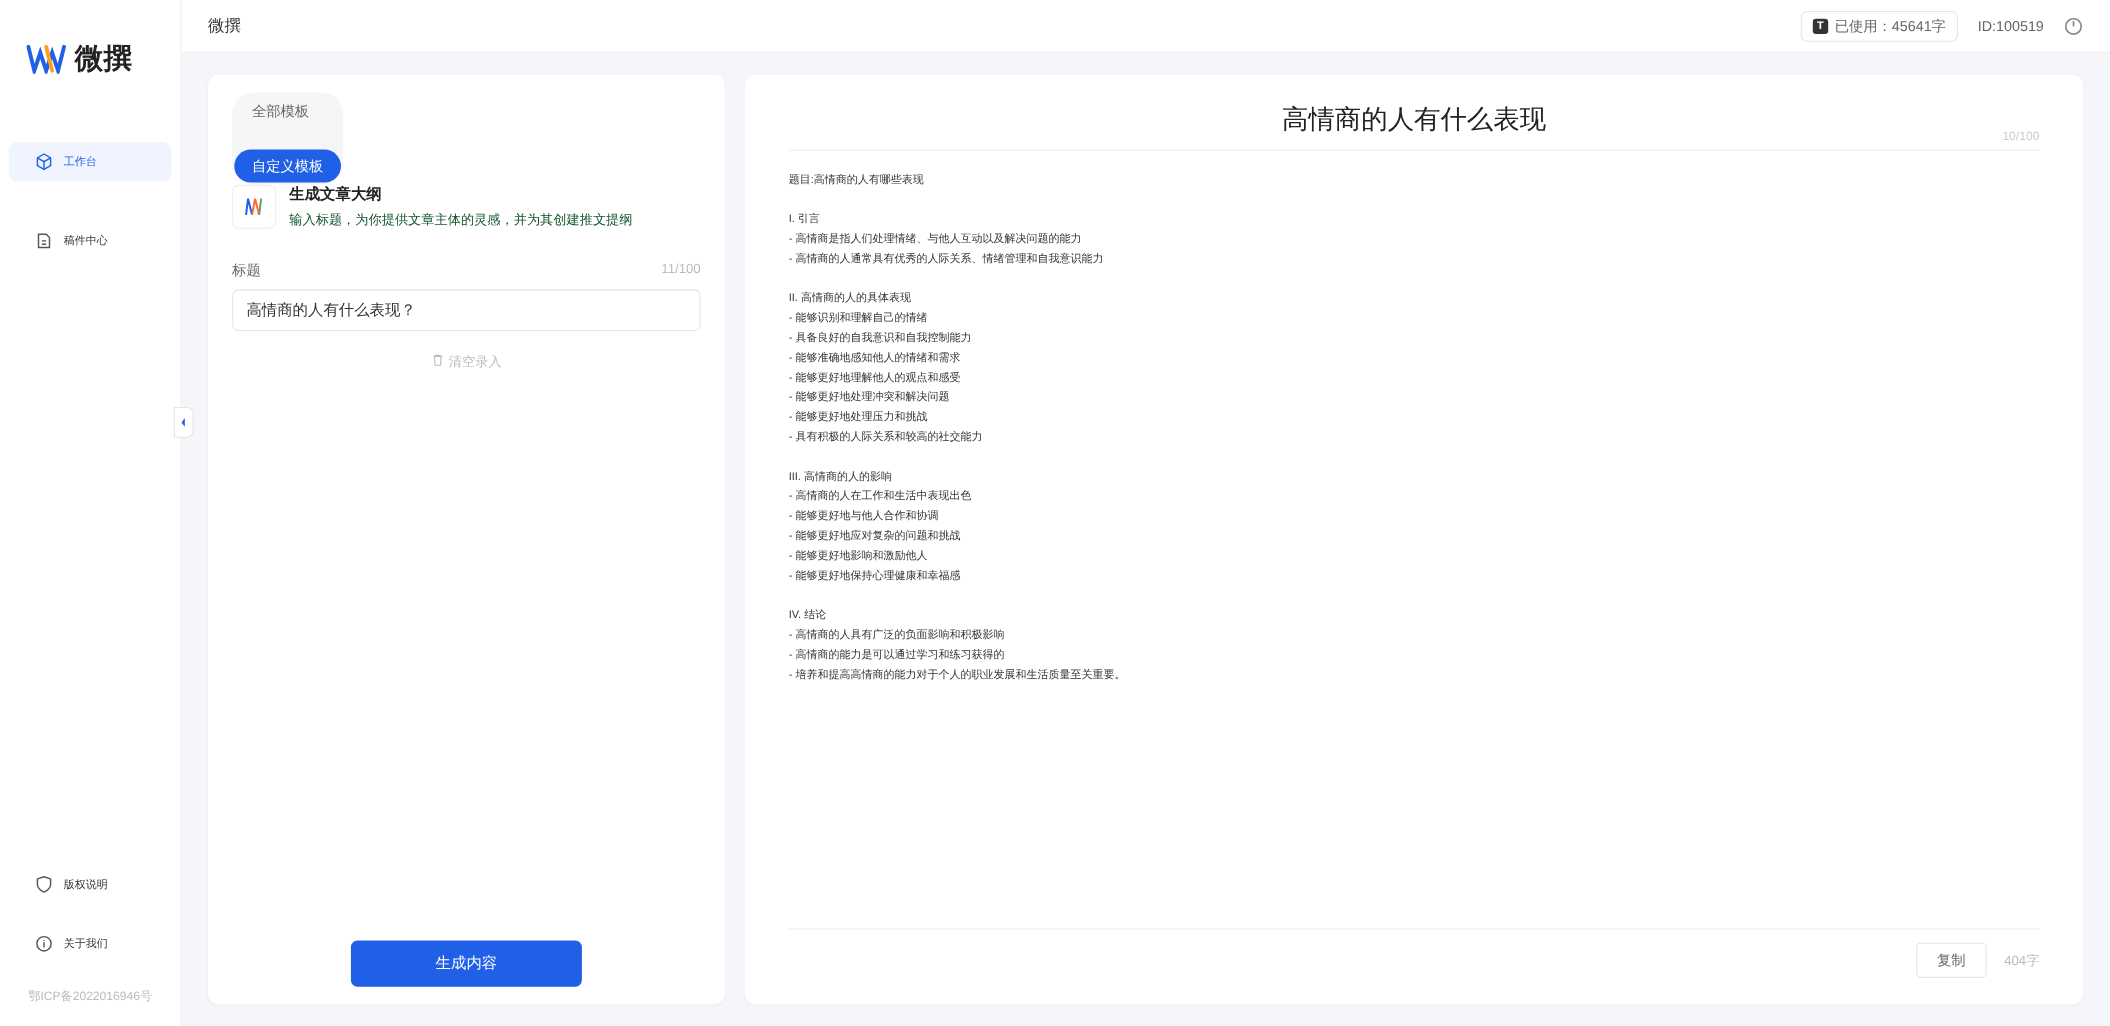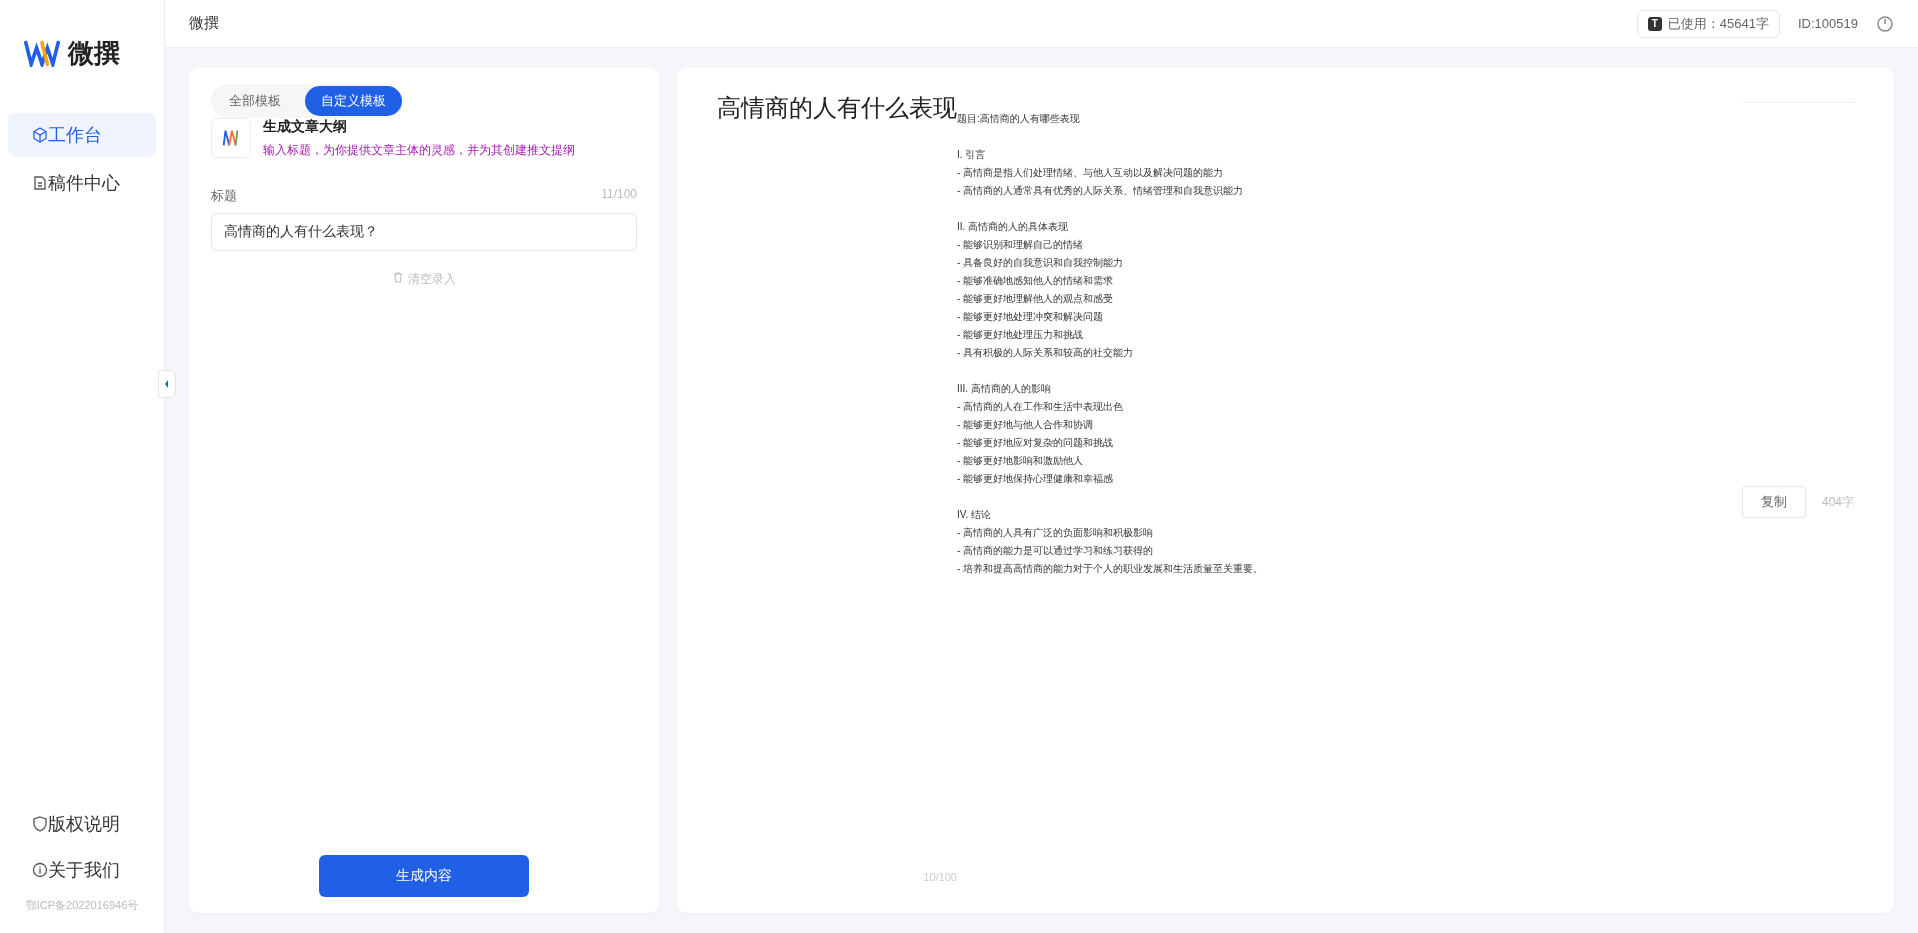--- a/index.html
+++ b/index.html
@@ -5,60 +5,60 @@
     * { margin: 0; padding: 0; box-sizing: border-box; }
     body { font-family: -apple-system, BlinkMacSystemFont, "Segoe UI", "Microsoft YaHei", sans-serif; background: #f5f6fa; width: 1918px; height: 933px; overflow: hidden; }
     
     .app { display: flex; height: 100%; }
     
     
     .sidebar { width: 165px; background: #fff; display: flex; flex-direction: column; padding-top: 16px; position: relative; border-right: 1px solid #eee; }
     .logo { display: flex; align-items: center; gap: 8px; padding: 20px 24px 40px; }
     .logo-icon { width: 36px; height: 30px; position: relative; }
     .logo-text { font-size: 26px; font-weight: 700; color: #222; }
-    .nav-item { display: flex; align-items: center; padding: 10px 24px; font-size: 18px; color: #333; cursor: pointer; border-radius: 8px; margin: 2px 8px; }
+    .nav-item { display: flex; align-items: center; gap: 10px; padding: 10px 24px; font-size: 10px; color: #333; cursor: pointer; border-radius: 8px; margin: 18px 8px; }
     .nav-item.active { color: #2060e6; background: #f0f4ff; }
     .nav-icon { width: 16px; height: 16px; display: inline-flex; align-items: center; justify-content: center; }
     .sidebar-bottom { margin-top: auto; padding-bottom: 16px; }
     .icp { font-size: 11px; color: #bbb; padding: 4px 24px; text-align: center; }
     .collapse-handle { position: absolute; right: -12px; top: 370px; width: 18px; height: 28px; background: #fff; border: 1px solid #e5e5e5; border-radius: 0 6px 6px 0; display: flex; align-items: center; justify-content: center; cursor: pointer; }
     .collapse-handle svg { width: 10px; height: 10px; }
     
     
     .main { flex: 1; display: flex; flex-direction: column; }
     .topbar { height: 48px; display: flex; align-items: center; padding: 0 24px; background: #fff; border-bottom: 1px solid #eee; }
     .topbar-title { font-size: 15px; font-weight: 500; color: #333; }
     .topbar-right { margin-left: auto; display: flex; align-items: center; gap: 18px; font-size: 13px; color: #666; }
     .usage-badge { display: flex; align-items: center; gap: 6px; border: 1px solid #e5e5e5; border-radius: 6px; padding: 4px 10px; }
     .usage-badge .t-icon { background: #333; color: #fff; border-radius: 3px; width: 14px; height: 14px; font-size: 10px; display: inline-flex; align-items: center; justify-content: center; font-weight: bold; }
     .power-icon { width: 18px; height: 18px; cursor: pointer; }
     
     .workspace { flex: 1; display: flex; gap: 18px; padding: 20px 24px; overflow: hidden; }
     
     
     .panel-left { width: 470px; background: #fff; border-radius: 10px; display: flex; flex-direction: column; padding: 16px 22px; box-shadow: 0 1px 3px rgba(0,0,0,0.03); }
-    .tabs { display: flex; gap: 8px; background: #f5f6f8; border-radius: 20px; padding: 2px; width: fit-content; }
+    .tabs { display: flex; gap: 20px; background: #f5f6f8; border-radius: 20px; padding: 2px; width: fit-content; flex-direction: column; }
     .tab { padding: 6px 16px; font-size: 13px; border-radius: 18px; cursor: pointer; color: #666; }
     .tab.active { background: #2060e6; color: #fff; }
     
     .template-row { display: flex; gap: 12px; align-items: flex-start; }
     .template-icon { width: 40px; height: 40px; border: 1px solid #eee; border-radius: 6px; display: flex; align-items: center; justify-content: center; }
     .template-title { font-size: 14px; font-weight: 600; color: #222; }
-    .template-desc { font-size: 12px; color: #a21caf; margin-top: 6px; }
+    .template-desc { font-size: 12px; color: #14532d; margin-top: 6px; }
     
     .form-row { margin-top: 28px; }
     .form-label { display: flex; justify-content: space-between; font-size: 13px; color: #666; margin-bottom: 8px; }
     .form-count { color: #bbb; font-size: 12px; }
     .form-input { width: 100%; border: 1px solid #e5e5e5; border-radius: 6px; padding: 10px 12px; font-size: 14px; color: #333; outline: none; }
     .clear-row { display: flex; align-items: flex-start; justify-content: center; gap: 4px; margin-top: 20px; font-size: 12px; color: #bbb; cursor: pointer; }
     
     .generate-btn { margin-top: auto; background: #2060e6; color: #fff; border: none; border-radius: 6px; padding: 12px; font-size: 14px; cursor: pointer; width: 210px; align-self: center; }
     
     
-    .panel-right { flex: 1; background: #fff; border-radius: 10px; display: flex; flex-direction: row; padding: 24px 40px; box-shadow: 0 1px 3px rgba(0,0,0,0.03); }
+    .panel-right { flex: 1; background: #fff; border-radius: 10px; display: flex; flex-direction: column; padding: 24px 40px; box-shadow: 0 1px 3px rgba(0,0,0,0.03); }
     .doc-title-row { position: relative; text-align: center; padding-bottom: 12px; }
     .doc-title { font-size: 24px; font-family: "SimSun", serif; color: #222; }
     .doc-title-count { position: absolute; right: 0; bottom: 6px; font-size: 11px; color: #ccc; }
     .divider { height: 1px; background: #eee; }
     .doc-body { flex: 1; margin-top: 18px; font-size: 10px; line-height: 1.8; color: #333; white-space: pre-line; overflow-y: auto; }
     .doc-footer { display: flex; justify-content: flex-end; align-items: center; gap: 16px; padding-top: 12px; border-top: 1px solid #eee; margin-top: 10px; }
     .copy-btn { border: 1px solid #e5e5e5; background: #fff; border-radius: 4px; padding: 6px 18px; font-size: 13px; color: #666; cursor: pointer; }
     .word-count { font-size: 12px; color: #bbb; }
   </style>
 </head>

